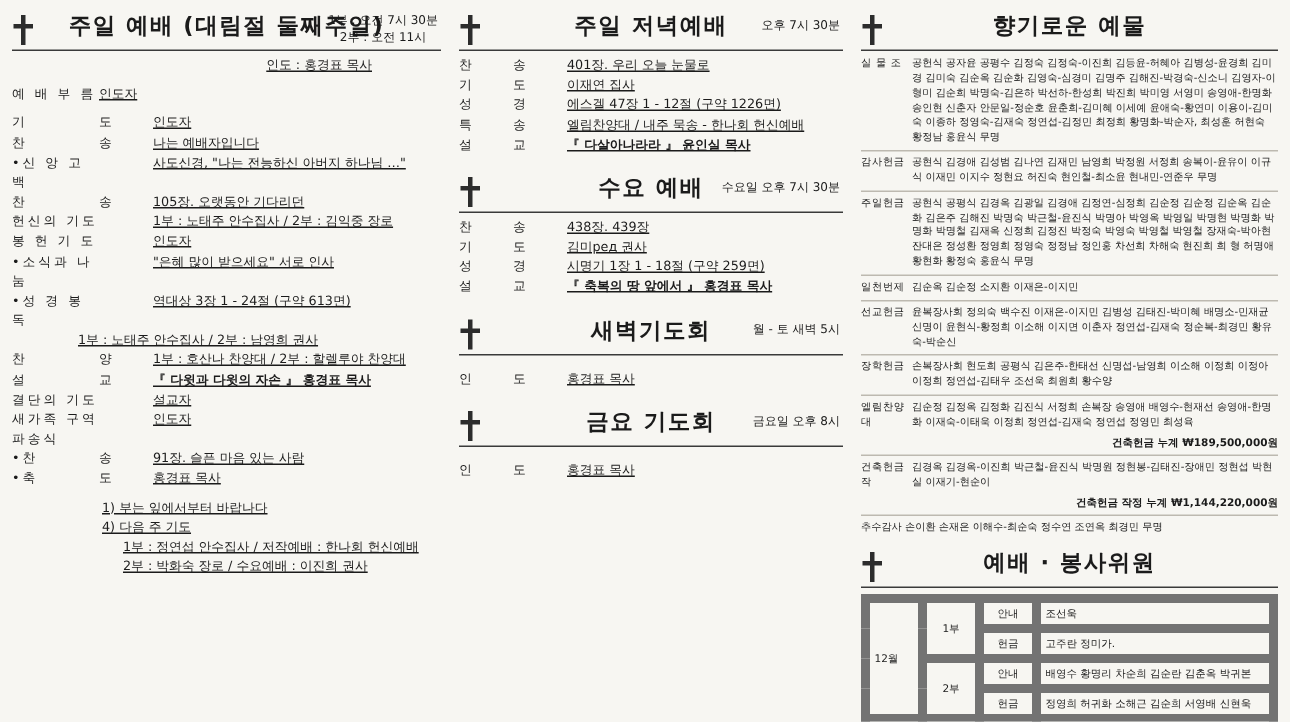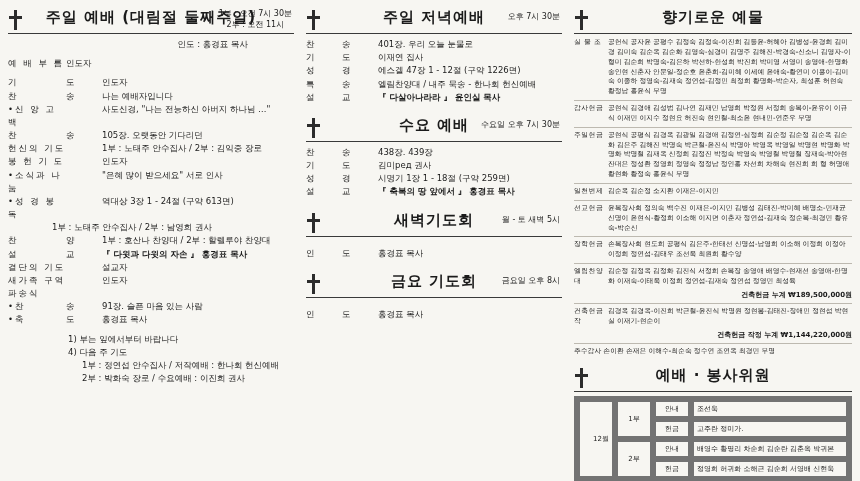--- a/index.html
+++ b/index.html
@@ -32,40 +32,40 @@
   .head-meta{
     position:absolute;right:2px;top:1px;text-align:center;font-size:8px;line-height:1.35;
   }
   .head-meta2{position:absolute;right:2px;top:3px;font-size:8px;}
 
   
   .rows{font-size:8.5px;line-height:1.55;}
   .row{display:flex;align-items:flex-start;}
   .row .lbl{width:58px;flex:0 0 58px;letter-spacing:2px;}
   .row .lbl.narrow{width:36px;flex:0 0 36px;}
-  .row .txt{flex:1;}
+  .row .txt{flex:1;text-decoration:underline;}
   .ind1{padding-left:44px;}
   .ind2{padding-left:60px;}
   .ind3{padding-left:74px;}
   .bold{font-weight:bold;}
   .gap{height:6px;}
   .gap-lg{height:12px;}
 
   
   .dense{font-size:6.8px;line-height:1.45;}
   .drow{display:flex;margin-bottom:3px;}
   .dkey{width:34px;flex:0 0 34px;letter-spacing:0.5px;}
   .dval{flex:1;}
   .dline{border-top:1px solid #bdb9b0;margin:3px 0;}
   .sum{text-align:right;font-size:7px;font-weight:bold;margin-top:1px;}
 
   
   table.tbl{border-collapse:collapse;width:100%;font-size:7px;margin-top:2px;}
   table.tbl td{border:6px solid #737373;padding:2px 3px;vertical-align:middle;}
-  td.vcat{width:26px;text-align:right;}
+  td.vcat{width:26px;text-align:left;}
   td.kind{width:26px;text-align:center;}
   .foot{font-size:6.8px;margin-top:3px;line-height:1.5;}
   .footkey{display:inline-block;width:54px;}
 </style>
 </head>
 <body>
 
 <div class="page">
 
   <div class="col col-left">

